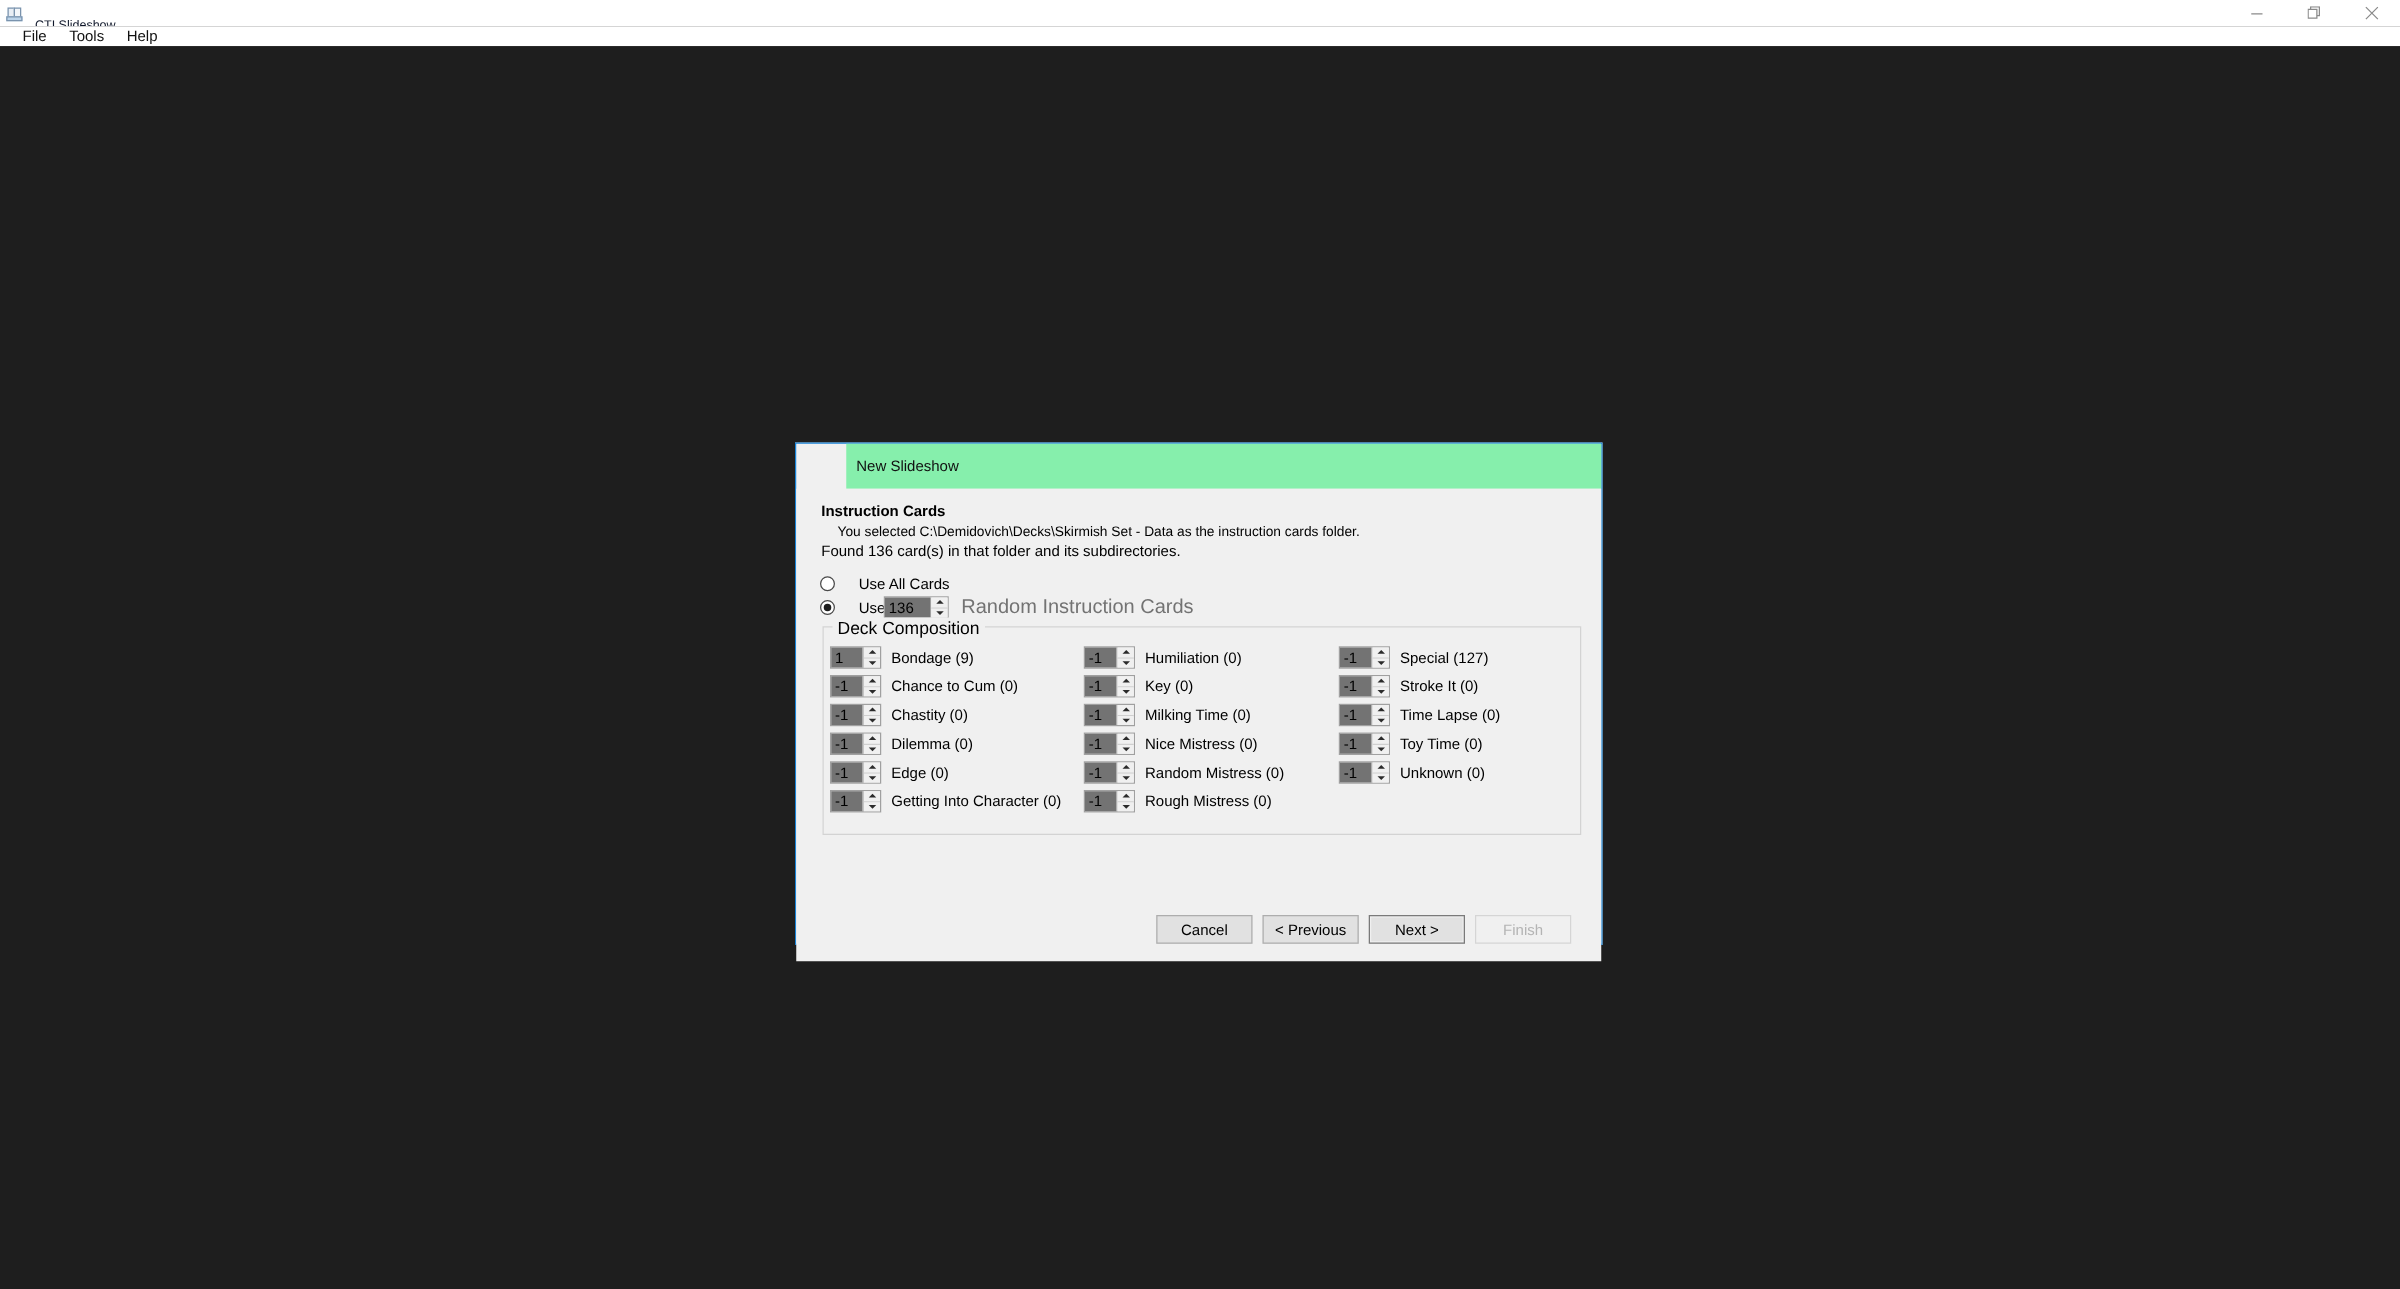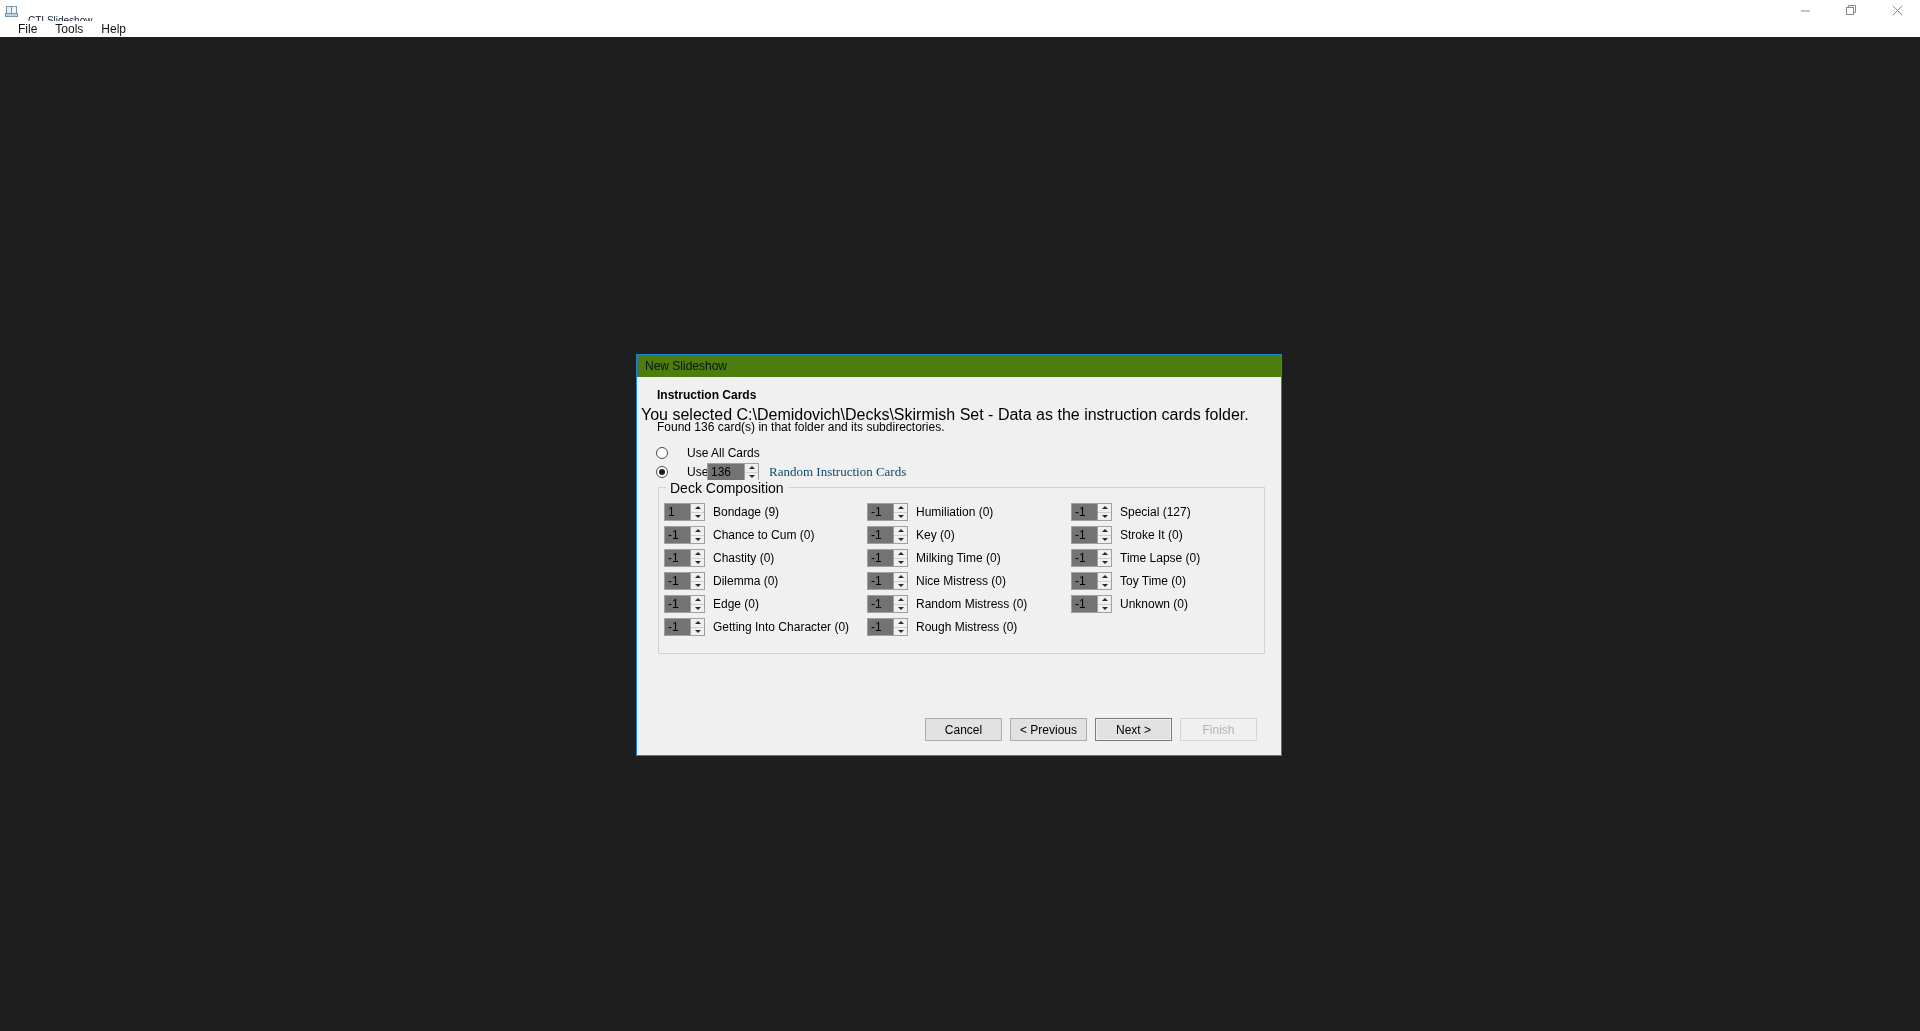--- a/index.html
+++ b/index.html
@@ -118,26 +118,27 @@
     position: absolute;
     left: 636px;
     top: 317px;
     width: 646px;
     height: 402px;
     background: #f0f0f0;
     border: 1px solid #1883d7;
     box-sizing: border-box;
   }
   #dialog-title-bar {
-    height: 22px;
-    background: #4d7c0f;
+    height: 36px;
+    background: #86efac;
     display: flex;
     align-items: center;
     padding-left: 8px;
     box-sizing: border-box;
+    margin-left: 40px;
   }
   #dialog-title {
     font-size: 12px;
     color: #111111;
     line-height: 22px;
     white-space: nowrap;
   }
   #dialog-body {
     position: relative;
     height: 378px;
@@ -148,22 +149,22 @@
   #instruction-heading {
     position: absolute;
     left: 20px; top: 11px;
     font-size: 12px;
     font-weight: bold;
     color: #000000;
     white-space: nowrap;
   }
   #info-line-1 {
     position: absolute;
-    left: 4px; top: 29px;
-    font-size: 16px;
+    left: 33px; top: 29px;
+    font-size: 11px;
     color: #000000;
     white-space: nowrap;
   }
   #info-line-2 {
     position: absolute;
     left: 20px; top: 43px;
     font-size: 12px;
     color: #000000;
     white-space: nowrap;
   }
@@ -246,25 +247,24 @@
   .sp-arrow.down { border-top: 3px solid #2b2b2b; }
 
   #use-count-spinner {
     position: absolute;
     left: 70px; top: 86px;
     width: 52px;
   }
   #random-cards-label {
     position: absolute;
     left: 132px; top: 87px;
-    font-size: 13px;
-    color: #0c4a6e;
+    font-size: 16px;
+    color: #737373;
     line-height: 16px;
     white-space: nowrap;
-    font-family: Liberation Serif, serif;
   }
 
   
   #deck-composition-group {
     position: absolute;
     left: 21px; top: 110px;
     width: 607px;
     height: 167px;
     border: 1px solid #d3d3d3;
     box-sizing: border-box;

